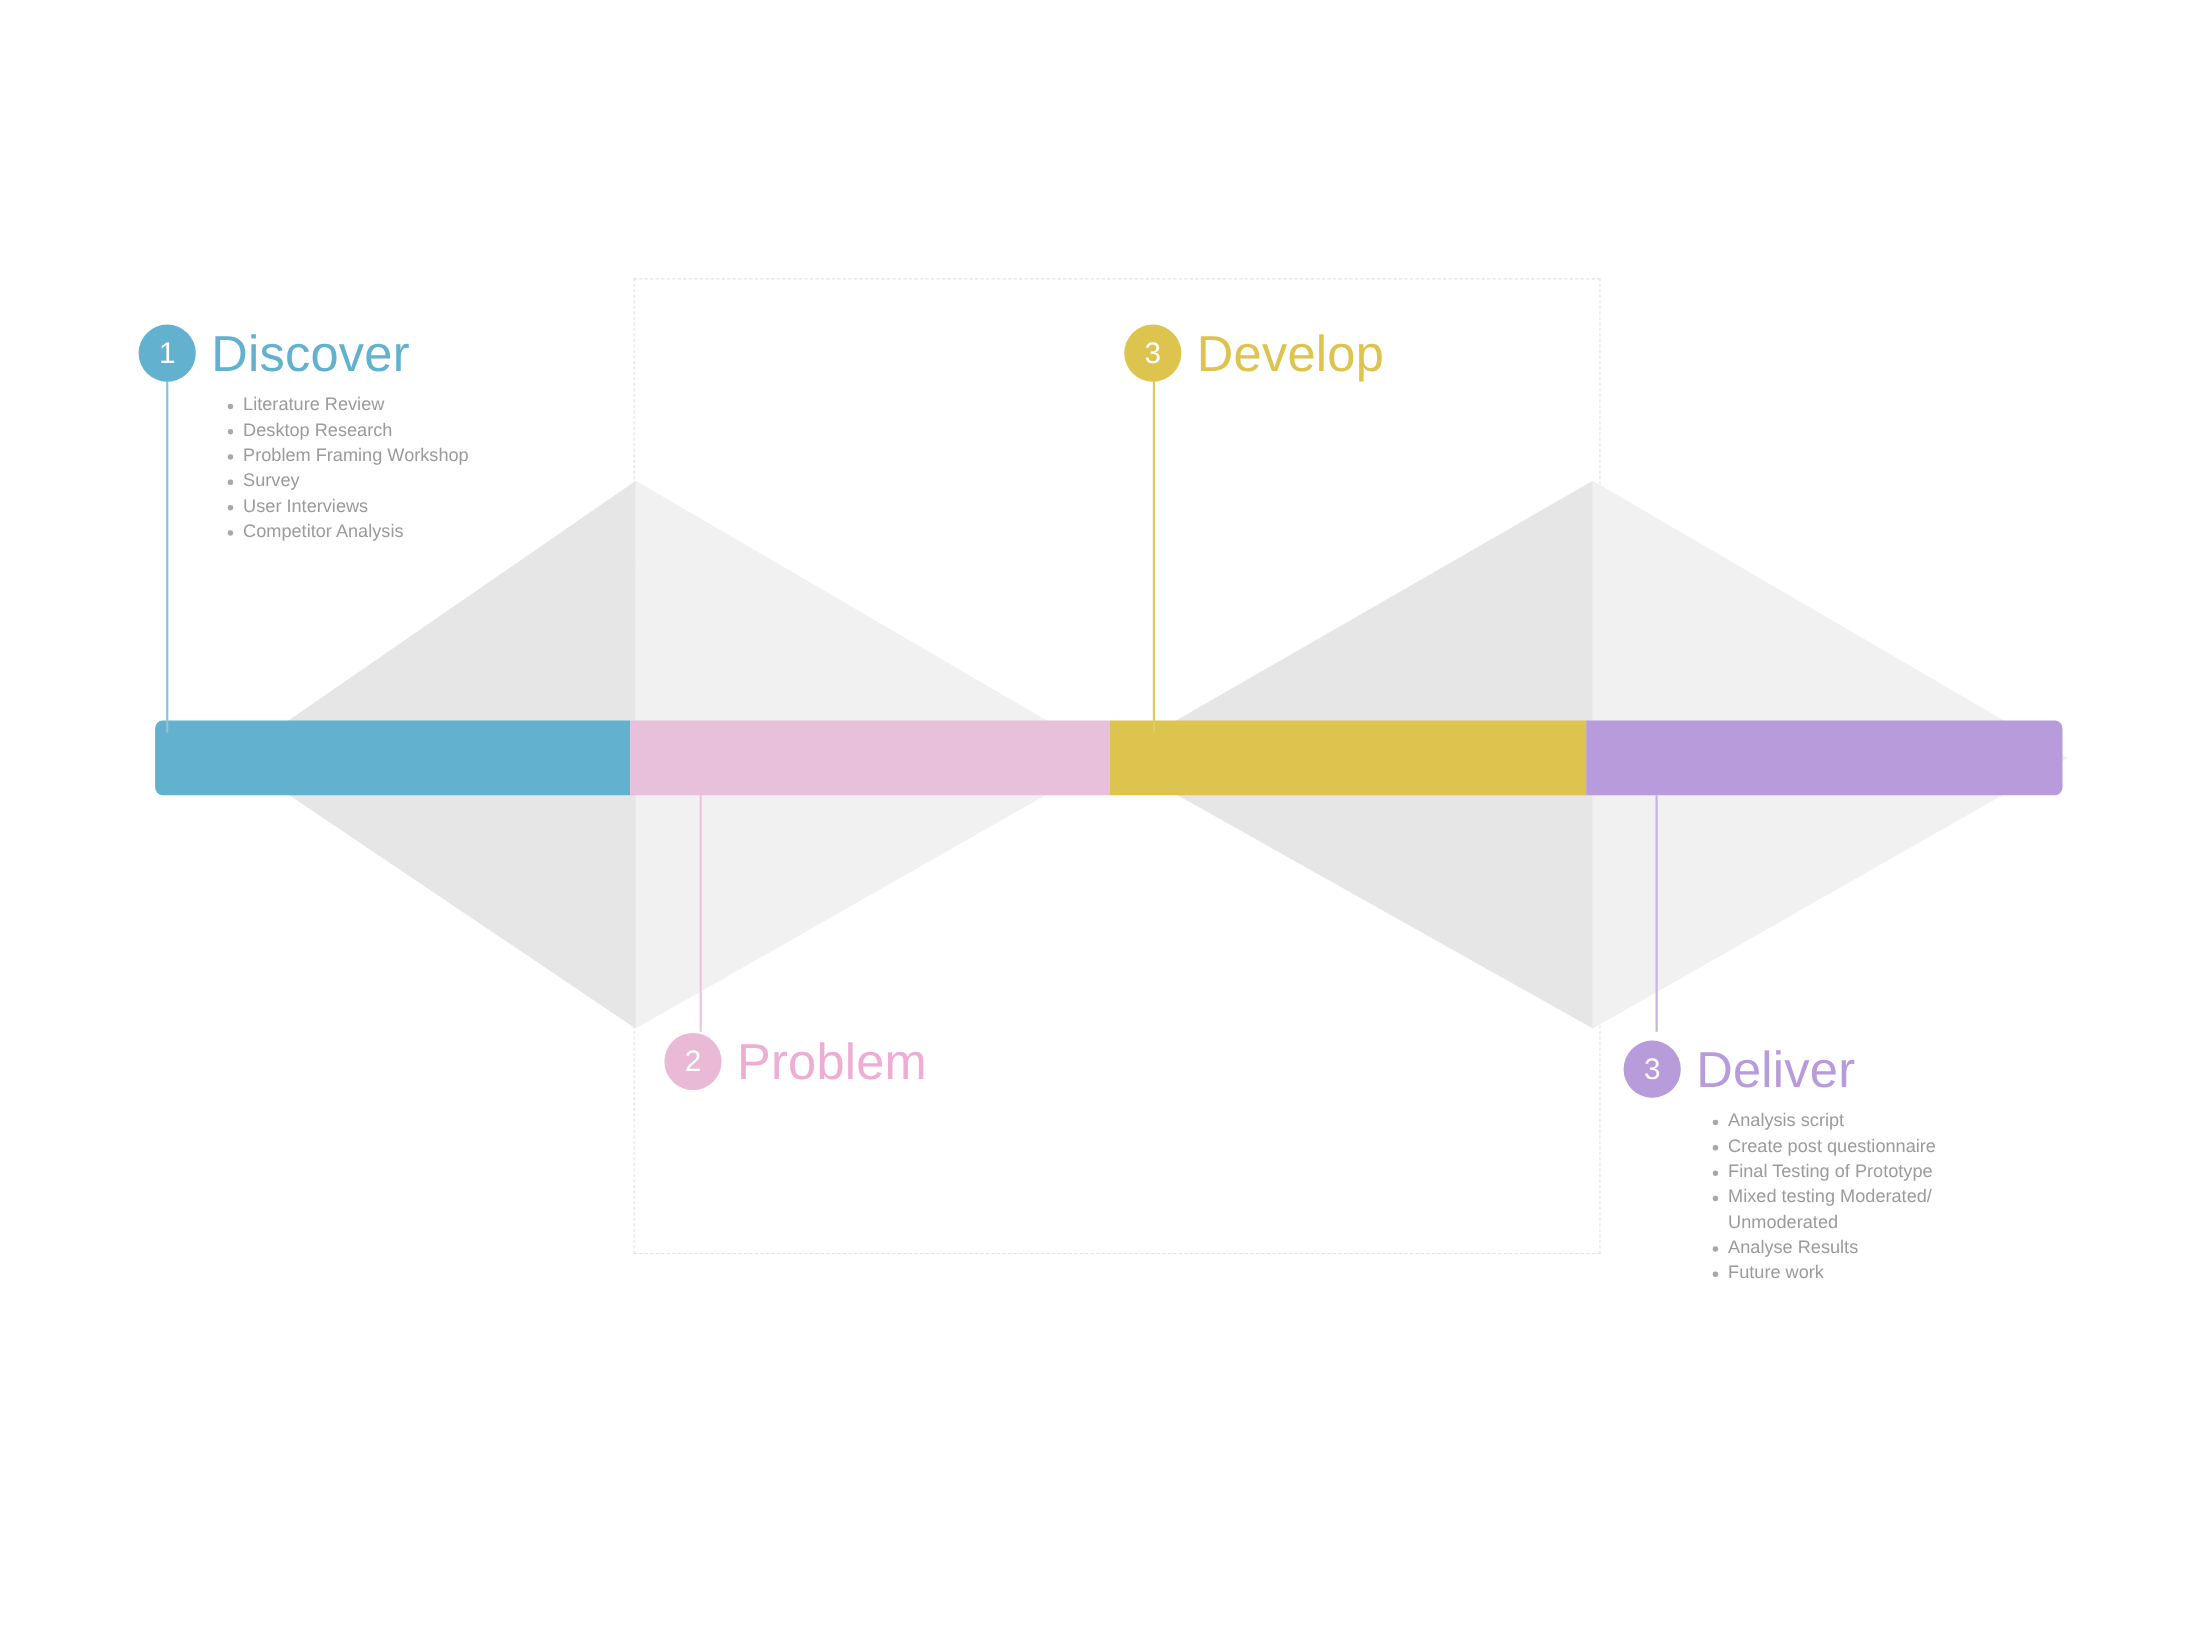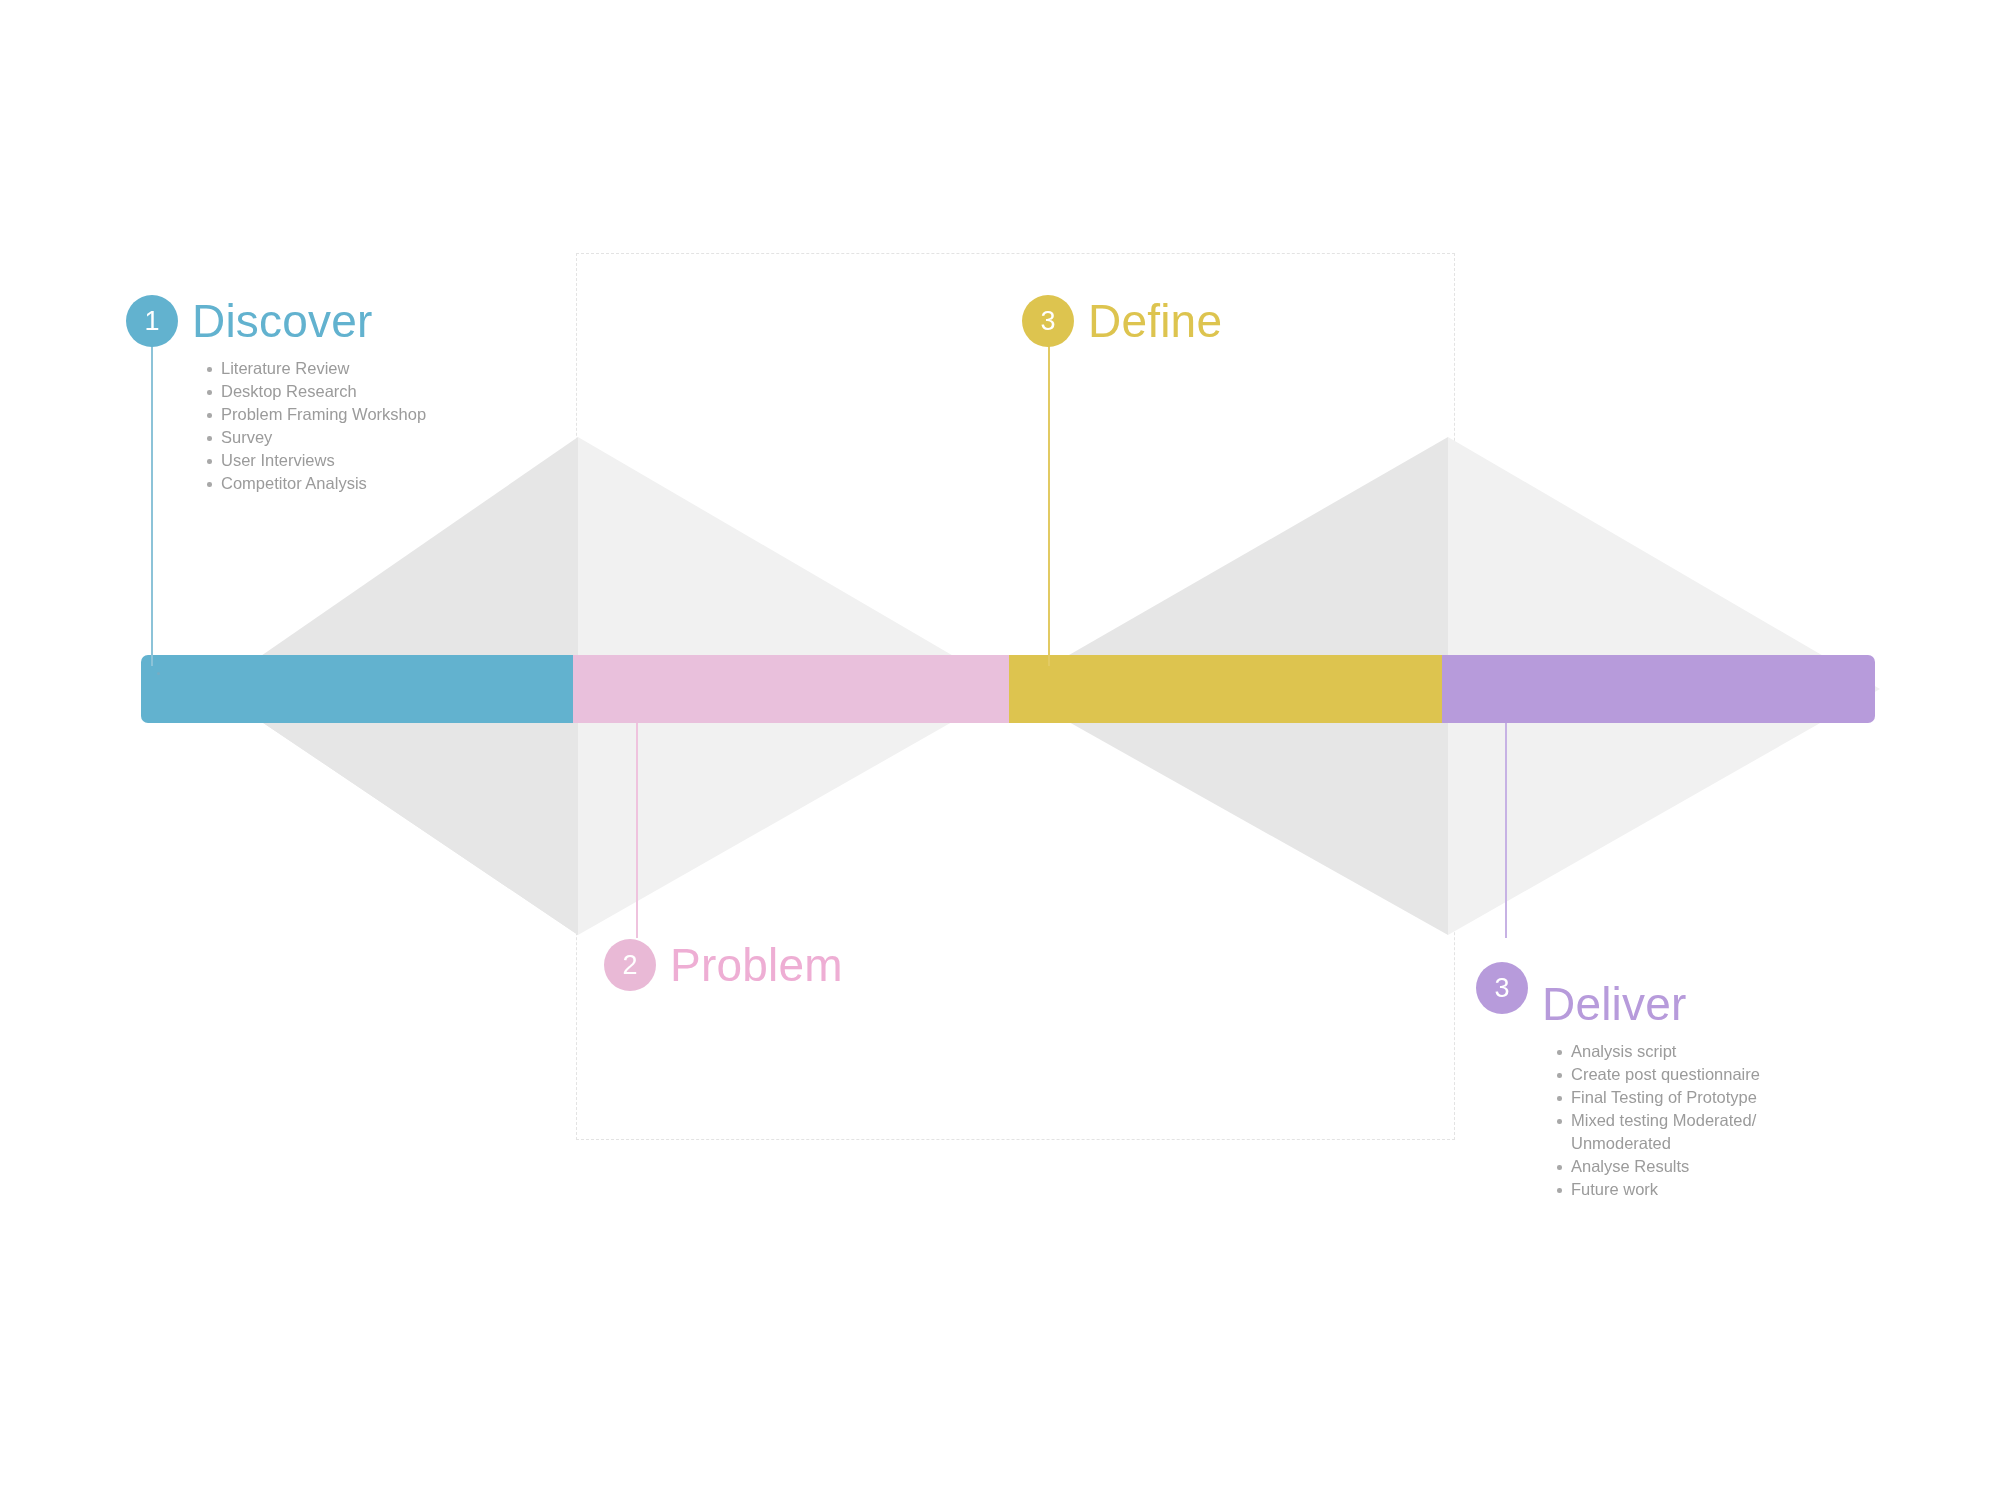--- a/index.html
+++ b/index.html
@@ -171,35 +171,35 @@
       <li>Problem Framing Workshop</li>
       <li>Survey</li>
       <li>User Interviews</li>
       <li>Competitor Analysis</li>
     </ul>
   </div>
 
   <div class="stage-block" style="left:1022px; top:294px;">
     <div class="stage-head">
       <div class="num-circle" style="background:#ddc44f;">3</div>
-      <div class="stage-title" style="color:#ddc44f; margin-left:14px;">Define</div>
+      <div class="stage-title" style="color:#ddc44f; margin-left:14px;">Develop</div>
     </div>
   </div>
 
   <div class="stage-block" style="left:604px; top:938px;">
     <div class="stage-head">
       <div class="num-circle" style="background:#e9b9d6;">2</div>
       <div class="stage-title" style="color:#eeaed4; margin-left:14px;">Problem</div>
     </div>
   </div>
 
   <div class="stage-block" style="left:1476px; top:945px;">
     <div class="stage-head">
       <div class="num-circle" style="background:#b79bdb;">3</div>
-      <div class="stage-title" style="color:#b79bdb; margin-left:14px;margin-top:32px;">Deliver</div>
+      <div class="stage-title" style="color:#b79bdb; margin-left:14px;">Deliver</div>
     </div>
     <ul class="stage-list" style="margin-left:80px;">
       <li>Analysis script</li>
       <li>Create post questionnaire</li>
       <li>Final Testing of Prototype</li>
       <li style="max-width:210px;">Mixed testing Moderated/ Unmoderated</li>
       <li>Analyse Results</li>
       <li>Future work</li>
     </ul>
   </div>

